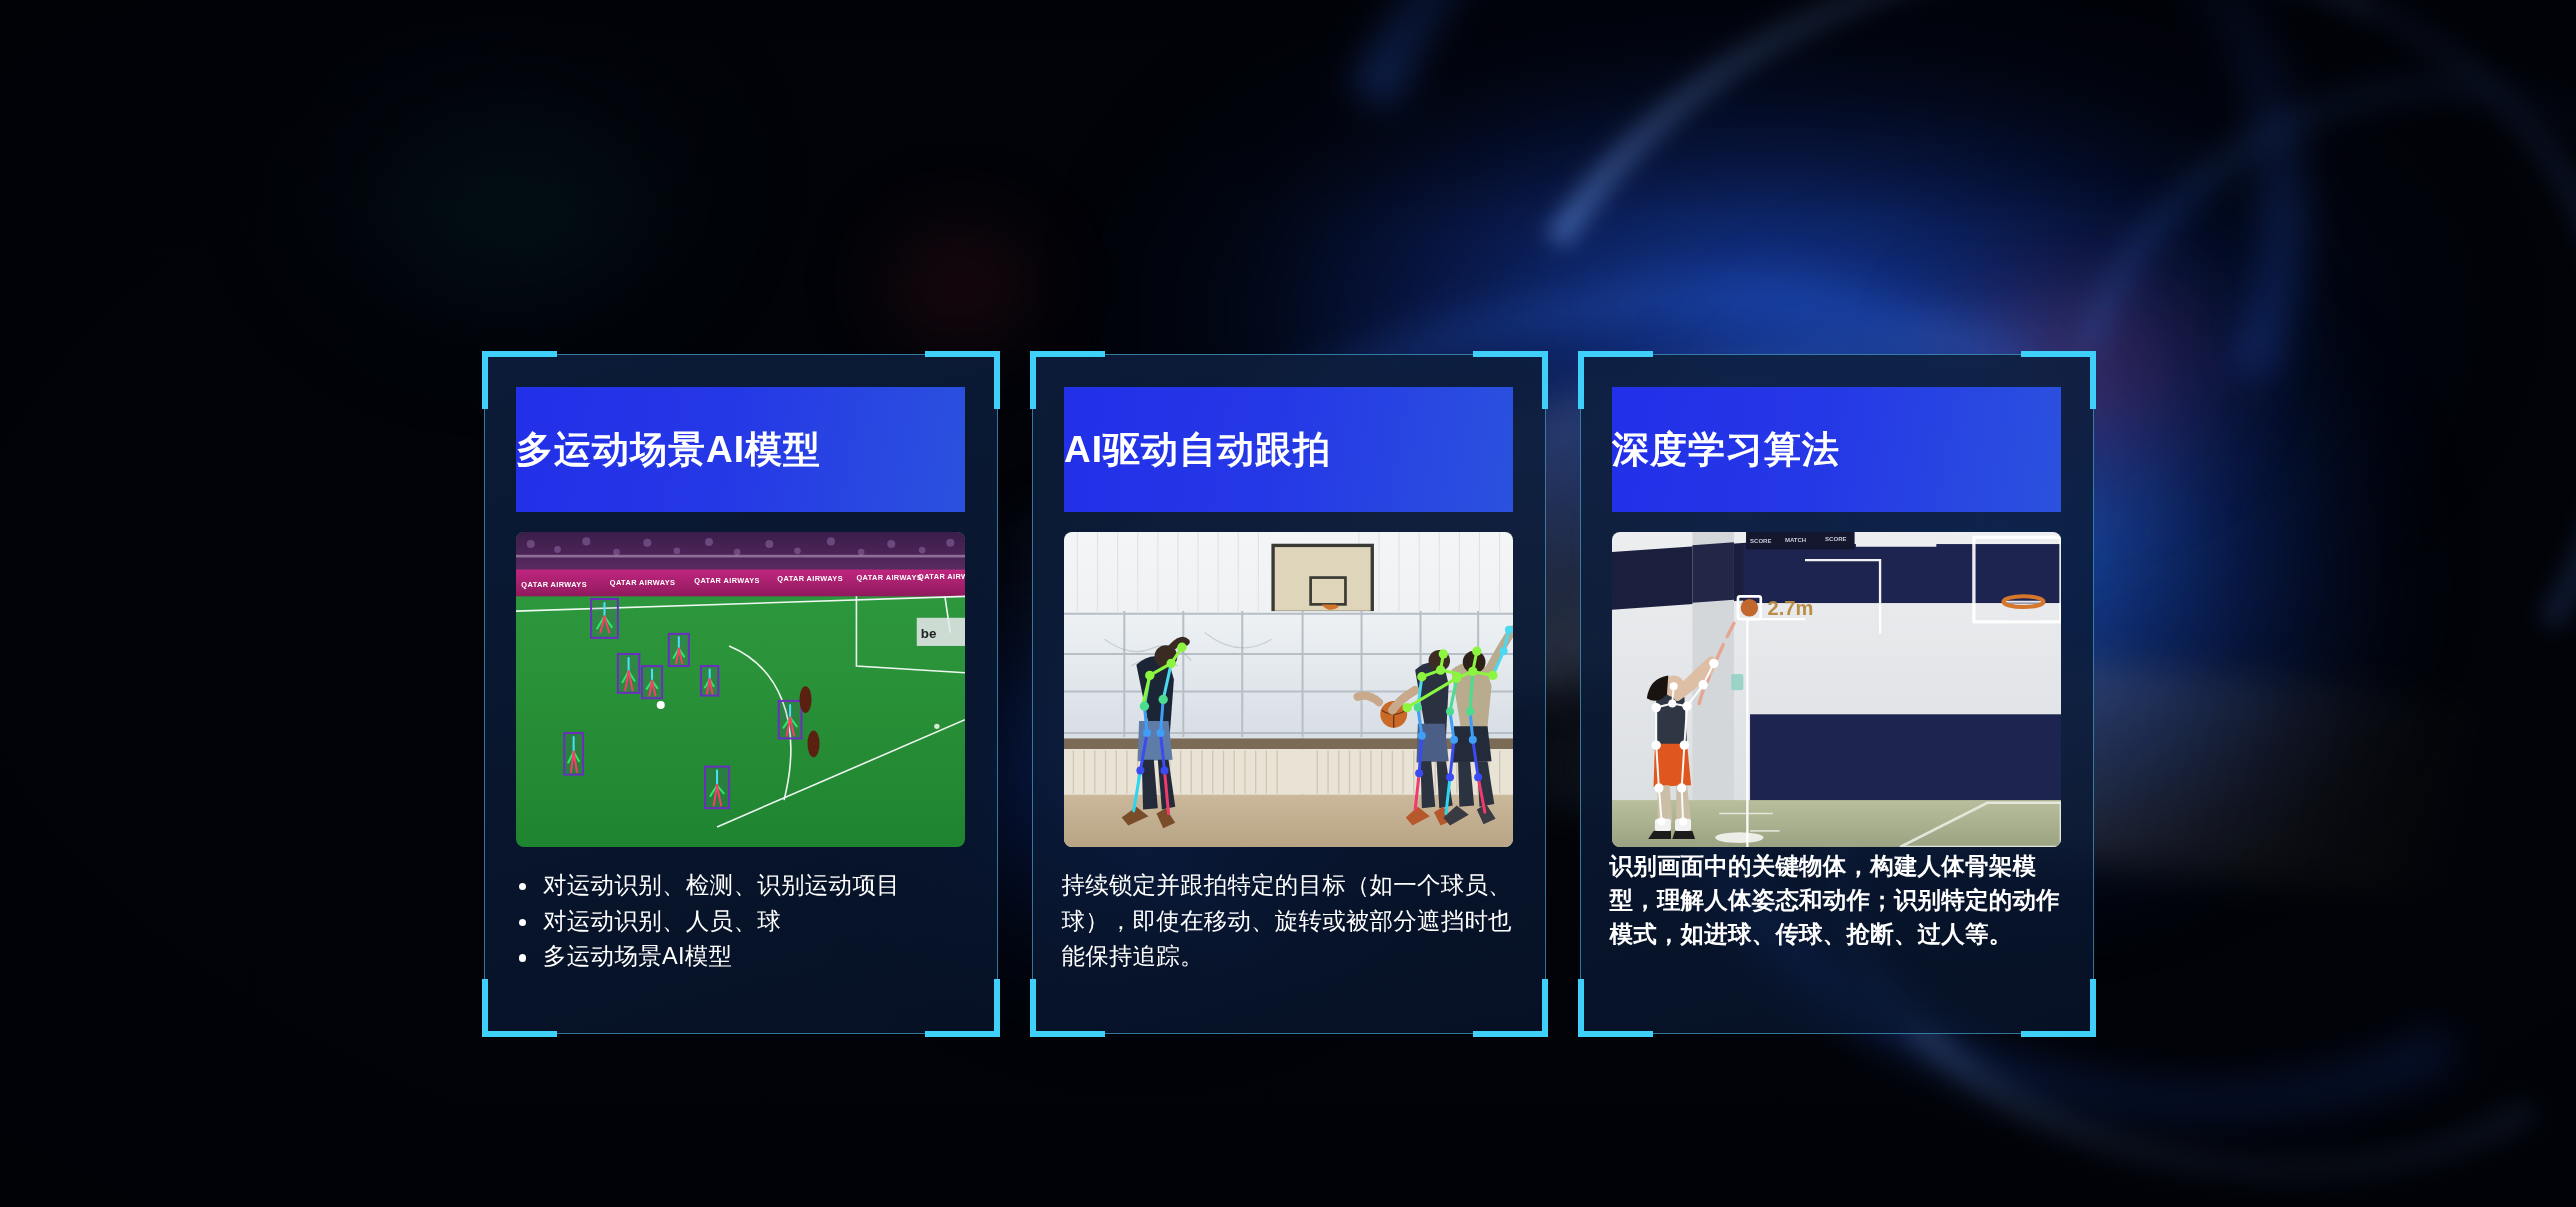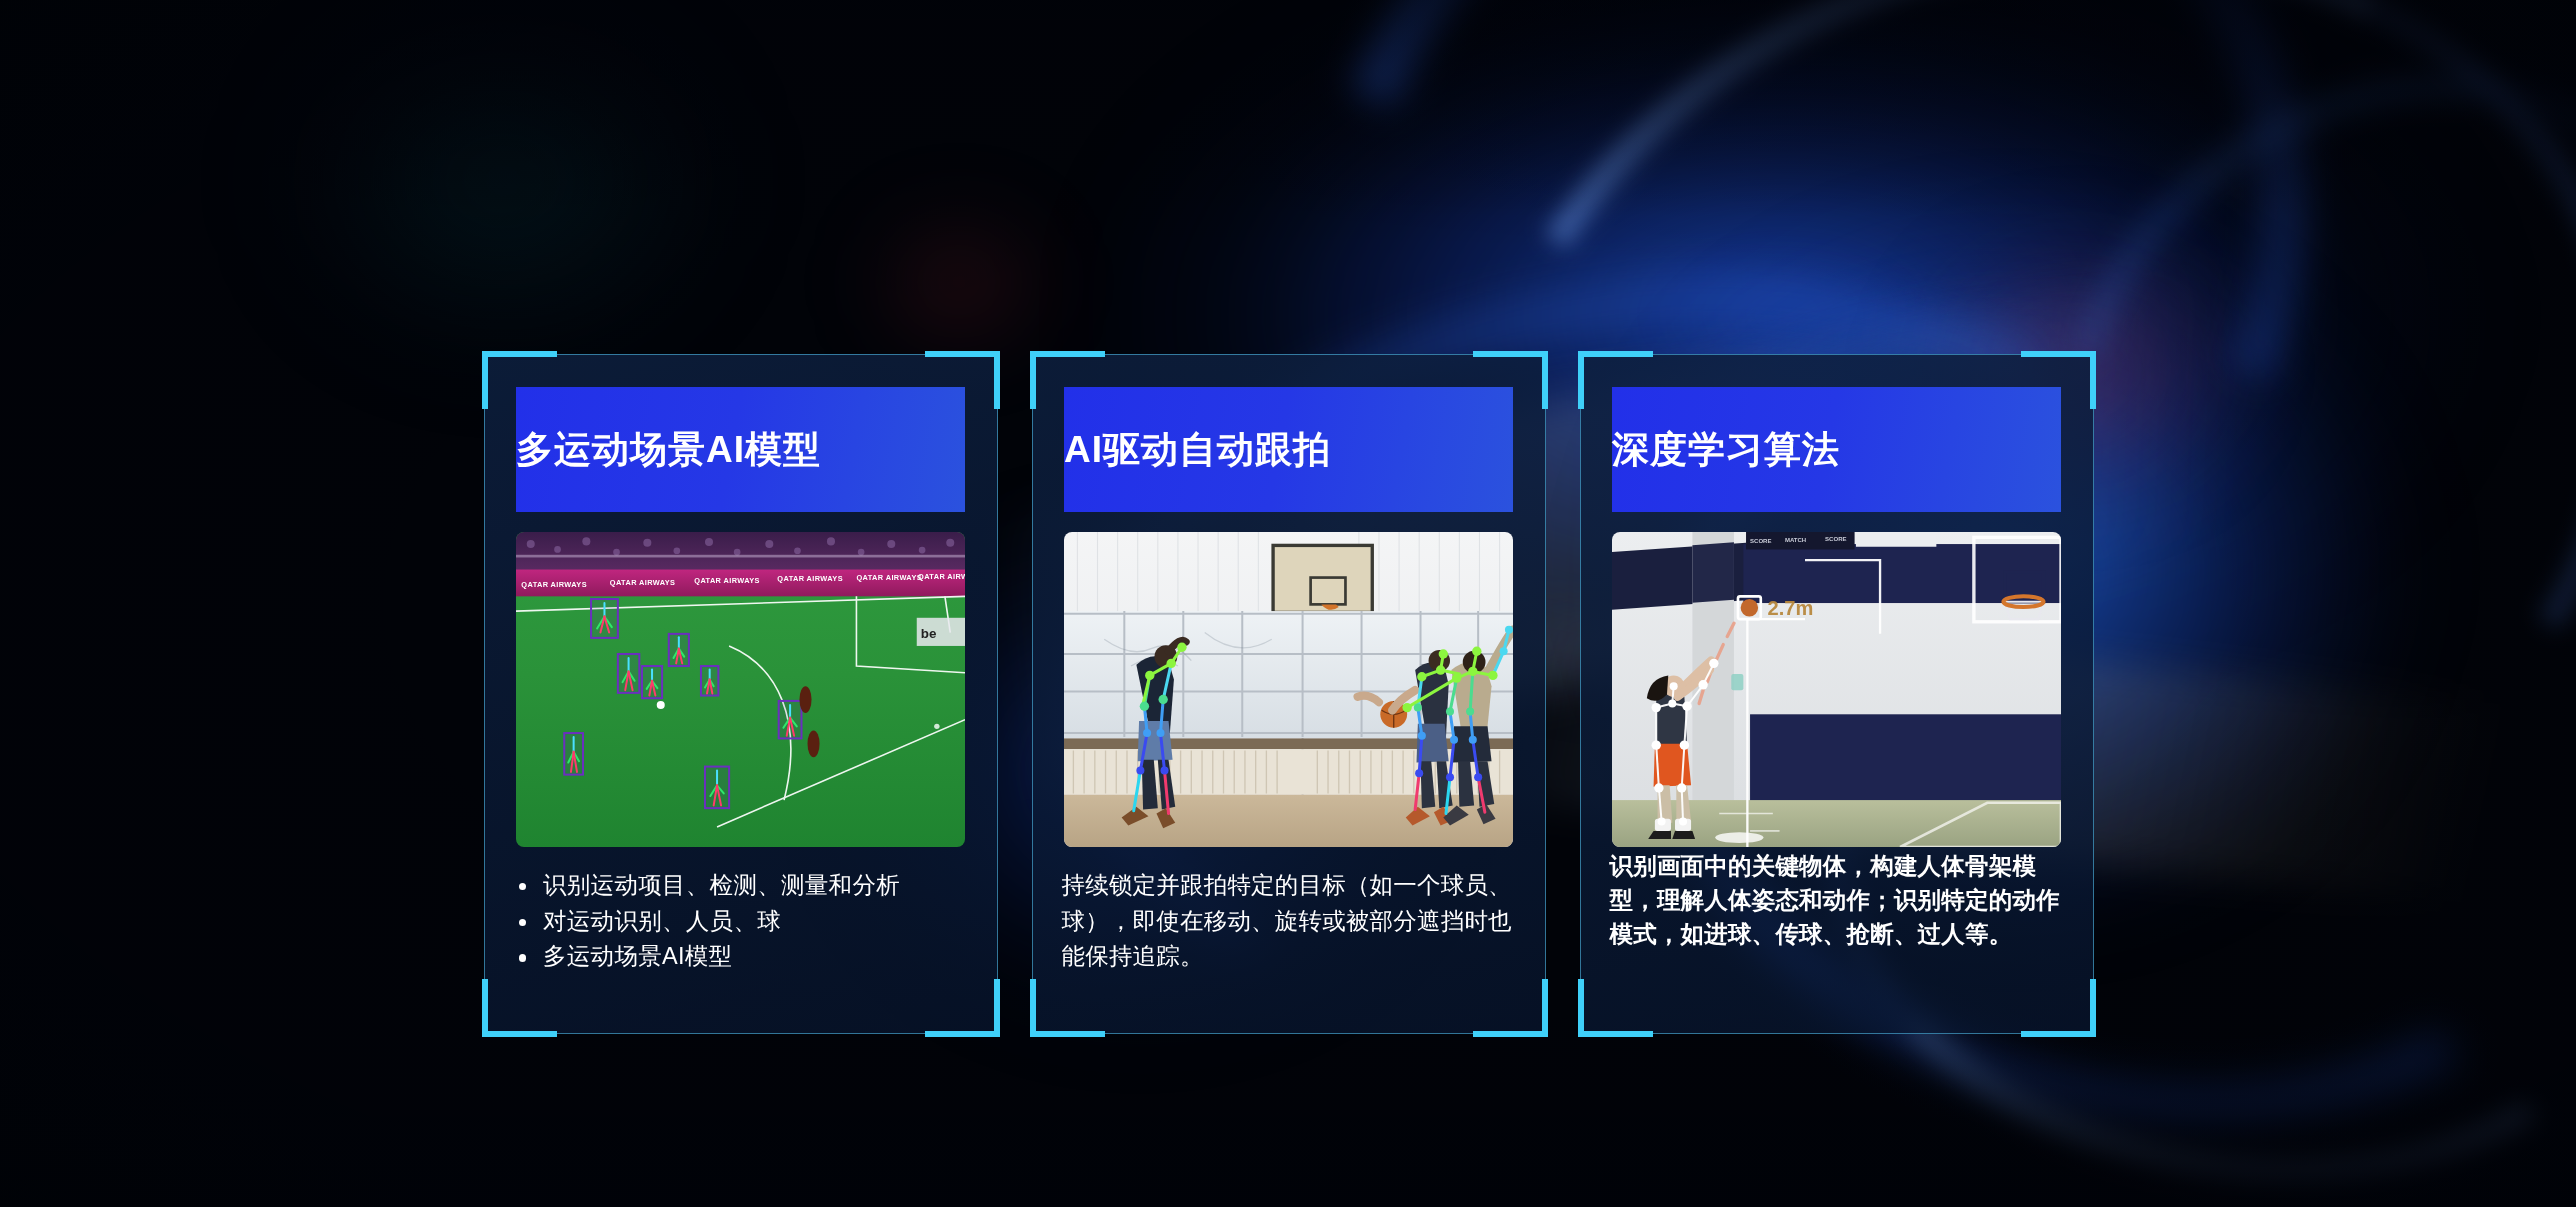--- a/index.html
+++ b/index.html
@@ -352,21 +352,21 @@
           <ellipse cx="432" cy="250" rx="9" ry="20"></ellipse>
           <ellipse cx="444" cy="316" rx="9" ry="20"></ellipse>
         </g>
         <circle cx="216" cy="258" r="6" fill="#ffffff"></circle>
         <circle cx="628" cy="290" r="4" fill="#ffffff" opacity="0.8"></circle>
       </svg>
     </div>
 
     <div class="card-body">
       <ul class="bullets">
-        <li>识别运动项目、检测、测量和分析</li>
+        <li>对运动识别、检测、识别运动项目</li>
         <li>对运动识别、人员、球</li>
         <li>多运动场景AI模型</li>
       </ul>
     </div>
   </div>
 
   <div class="card card2">
     <div class="card-panel"></div>
     <div class="card-thin"></div>
     <div class="corner c-tl">

